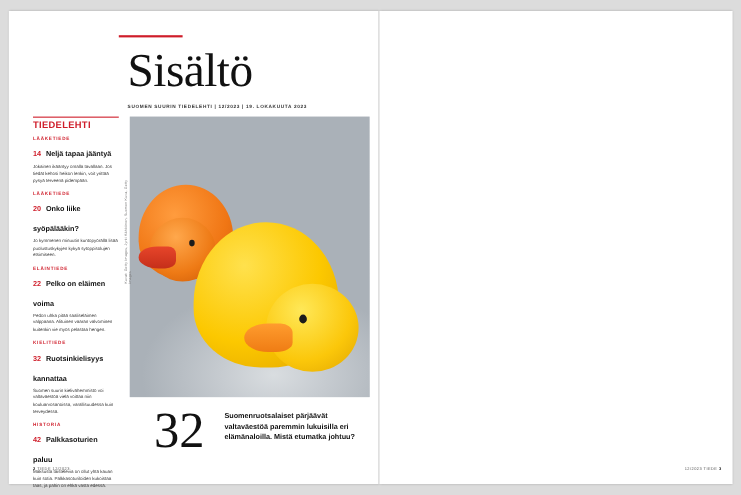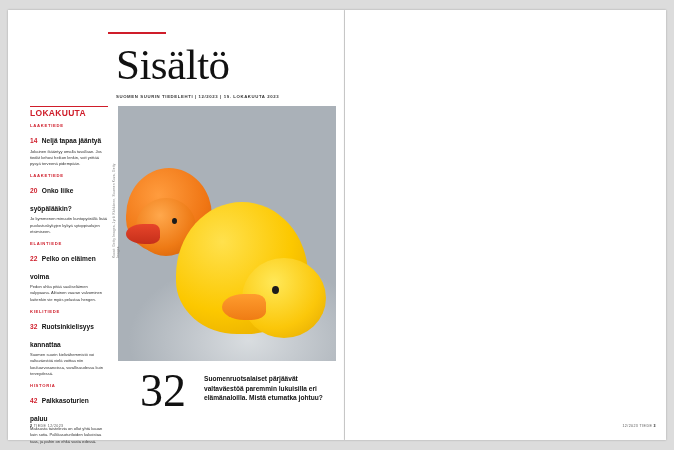--- a/index.html
+++ b/index.html
@@ -104,21 +104,21 @@
   <div class="page page-left">
 
     <div class="redrule" style="left:100px;top:22px;width:58px;height:2px;"></div>
 
     <div class="title">Sisältö</div>
     <div class="kicker">SUOMEN SUURIN TIEDELEHTI | 12/2023 | 19. LOKAKUUTA 2023</div>
 
     <div class="redrule" style="left:22px;top:96px;width:78px;height:1px;"></div>
 
     <div class="leftcol">
-      <div class="secthead">LOKAKUUTA</div>
+      <div class="secthead">TIEDELEHTI</div>
 
       <div style="height:5px"></div>
 
       <div class="entry">
         <div class="catlabel">LÄÄKETIEDE</div>
         <div><span class="pnum">14</span>
           <span class="ttl">Neljä tapaa jääntyä</span></div>
         <div class="dek">Jokainen ikääntyy omalla tavallaan. Jos tiedät kehosi heikon lenkin, voit yrittää pysyä terveenä pidempään.</div>
       </div>
 

